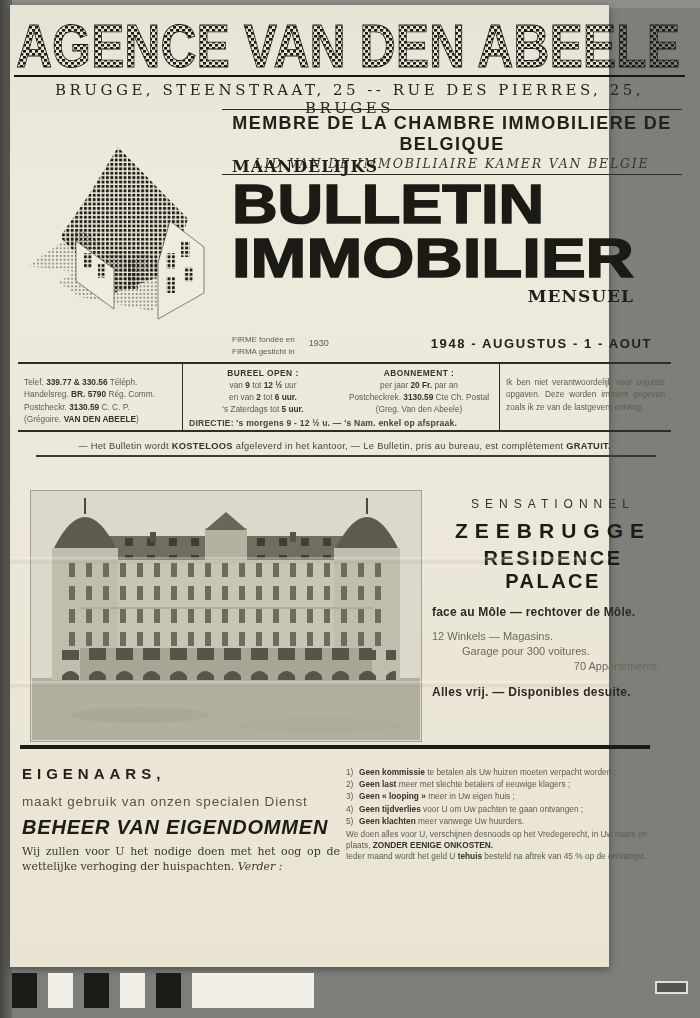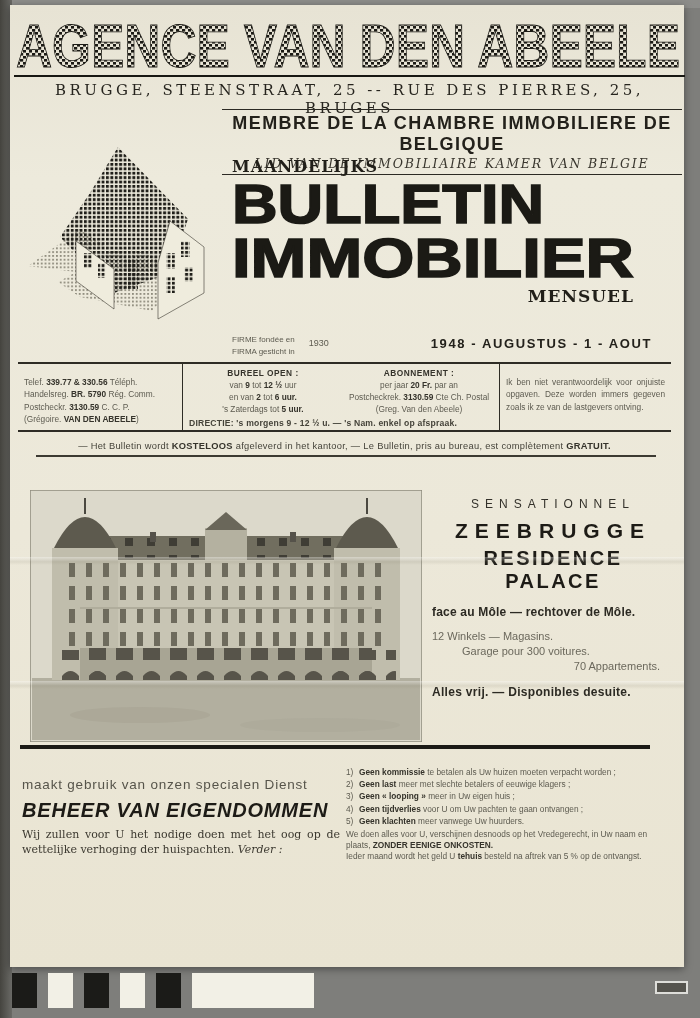--- a/index.html
+++ b/index.html
@@ -8,21 +8,21 @@
     position:relative;
     background:#7e7e7b;
     font-family:"Liberation Sans", sans-serif;
     overflow:hidden;
   }
   .backdrop-left { position:absolute; left:0; top:0; width:12px; height:1018px;
     background:linear-gradient(90deg,#45443f,#6a6a66); }
   .backdrop-top { position:absolute; left:0; top:0; width:700px; height:8px; background:#8d8d8a; }
 
   .page {
-    position:absolute; left:10px; top:5px; width:674px; height:962px;
+    position:absolute; left:10px; top:5px; width:599px; height:962px;
     background:linear-gradient(180deg,#e7e3d4 0%,#edeadc 18%,#ece8d9 55%,#e9e4d2 100%);
     box-shadow:0 2px 8px rgba(0,0,0,0.4);
   }
   .crease { position:absolute; left:0; width:100%; height:8px; pointer-events:none;
     background:linear-gradient(180deg,rgba(255,255,255,0.35),rgba(120,115,95,0.12) 60%,rgba(255,255,255,0)); }
   .crease.c1 { top:552px; } .crease.c2 { top:676px; }
 
   
   .masthead { position:absolute; left:4px; top:12px; width:671px; height:60px;
     border-bottom:2px solid #171712; }
@@ -256,20 +256,21 @@
       <div>12 Winkels — Magasins.</div>
       <div class="fd2">Garage pour 300 voitures.</div>
       <div class="fd3">70 Appartements.</div>
     </div>
     <div class="availability">Alles vrij.  —  Disponibles desuite.</div>
   </div>
 
   <div class="thick-rule"></div>
 
   <div class="owners">
+    <div class="owners-h">EIGENAARS,</div>
     <div class="owners-sub">maakt gebruik van onzen specialen Dienst</div>
     <div class="owners-service">BEHEER VAN EIGENDOMMEN</div>
     <div class="owners-para"><span>Wij zullen voor U het nodige doen met het oog op de wettelijke verhoging der huispachten. </span><span class="seg-i">Verder :</span></div>
   </div>
 
   <div class="benefits">
     <div class="benefit">
       <span class="num">1)</span>
       <span class="btxt"><span class="seg-b">Geen kommissie</span><span> te betalen als Uw huizen moeten verpacht worden ;</span></span>
     </div>
@@ -283,21 +284,21 @@
     </div>
     <div class="benefit">
       <span class="num">4)</span>
       <span class="btxt"><span class="seg-b">Geen tijdverlies</span><span> voor U om Uw pachten te gaan ontvangen ;</span></span>
     </div>
     <div class="benefit">
       <span class="num">5)</span>
       <span class="btxt"><span class="seg-b">Geen klachten</span><span> meer vanwege Uw huurders.</span></span>
     </div>
     <div class="closing"><span>We doen alles voor U, verschijnen desnoods op het Vredegerecht, in Uw naam en plaats, </span><span class="seg-b">ZONDER EENIGE ONKOSTEN.</span></div>
-    <div><span>Ieder maand wordt het geld U </span><span class="seg-b">tehuis</span><span> besteld na aftrek van 5 % op de ontvangst.</span></div>
+    <div><span>Ieder maand wordt het geld U </span><span class="seg-b">tehuis</span><span> besteld na aftrek van 45 % op de ontvangst.</span></div>
   </div>
 
   <div class="crease c1"></div>
   <div class="crease c2"></div>
 </div>
 
 <div class="cal-strip">
   <div class="cal-sq" style="background:#1b1b18"></div>
   <div class="cal-sq" style="background:#f2f0e6"></div>
   <div class="cal-sq" style="background:#1b1b18"></div>

